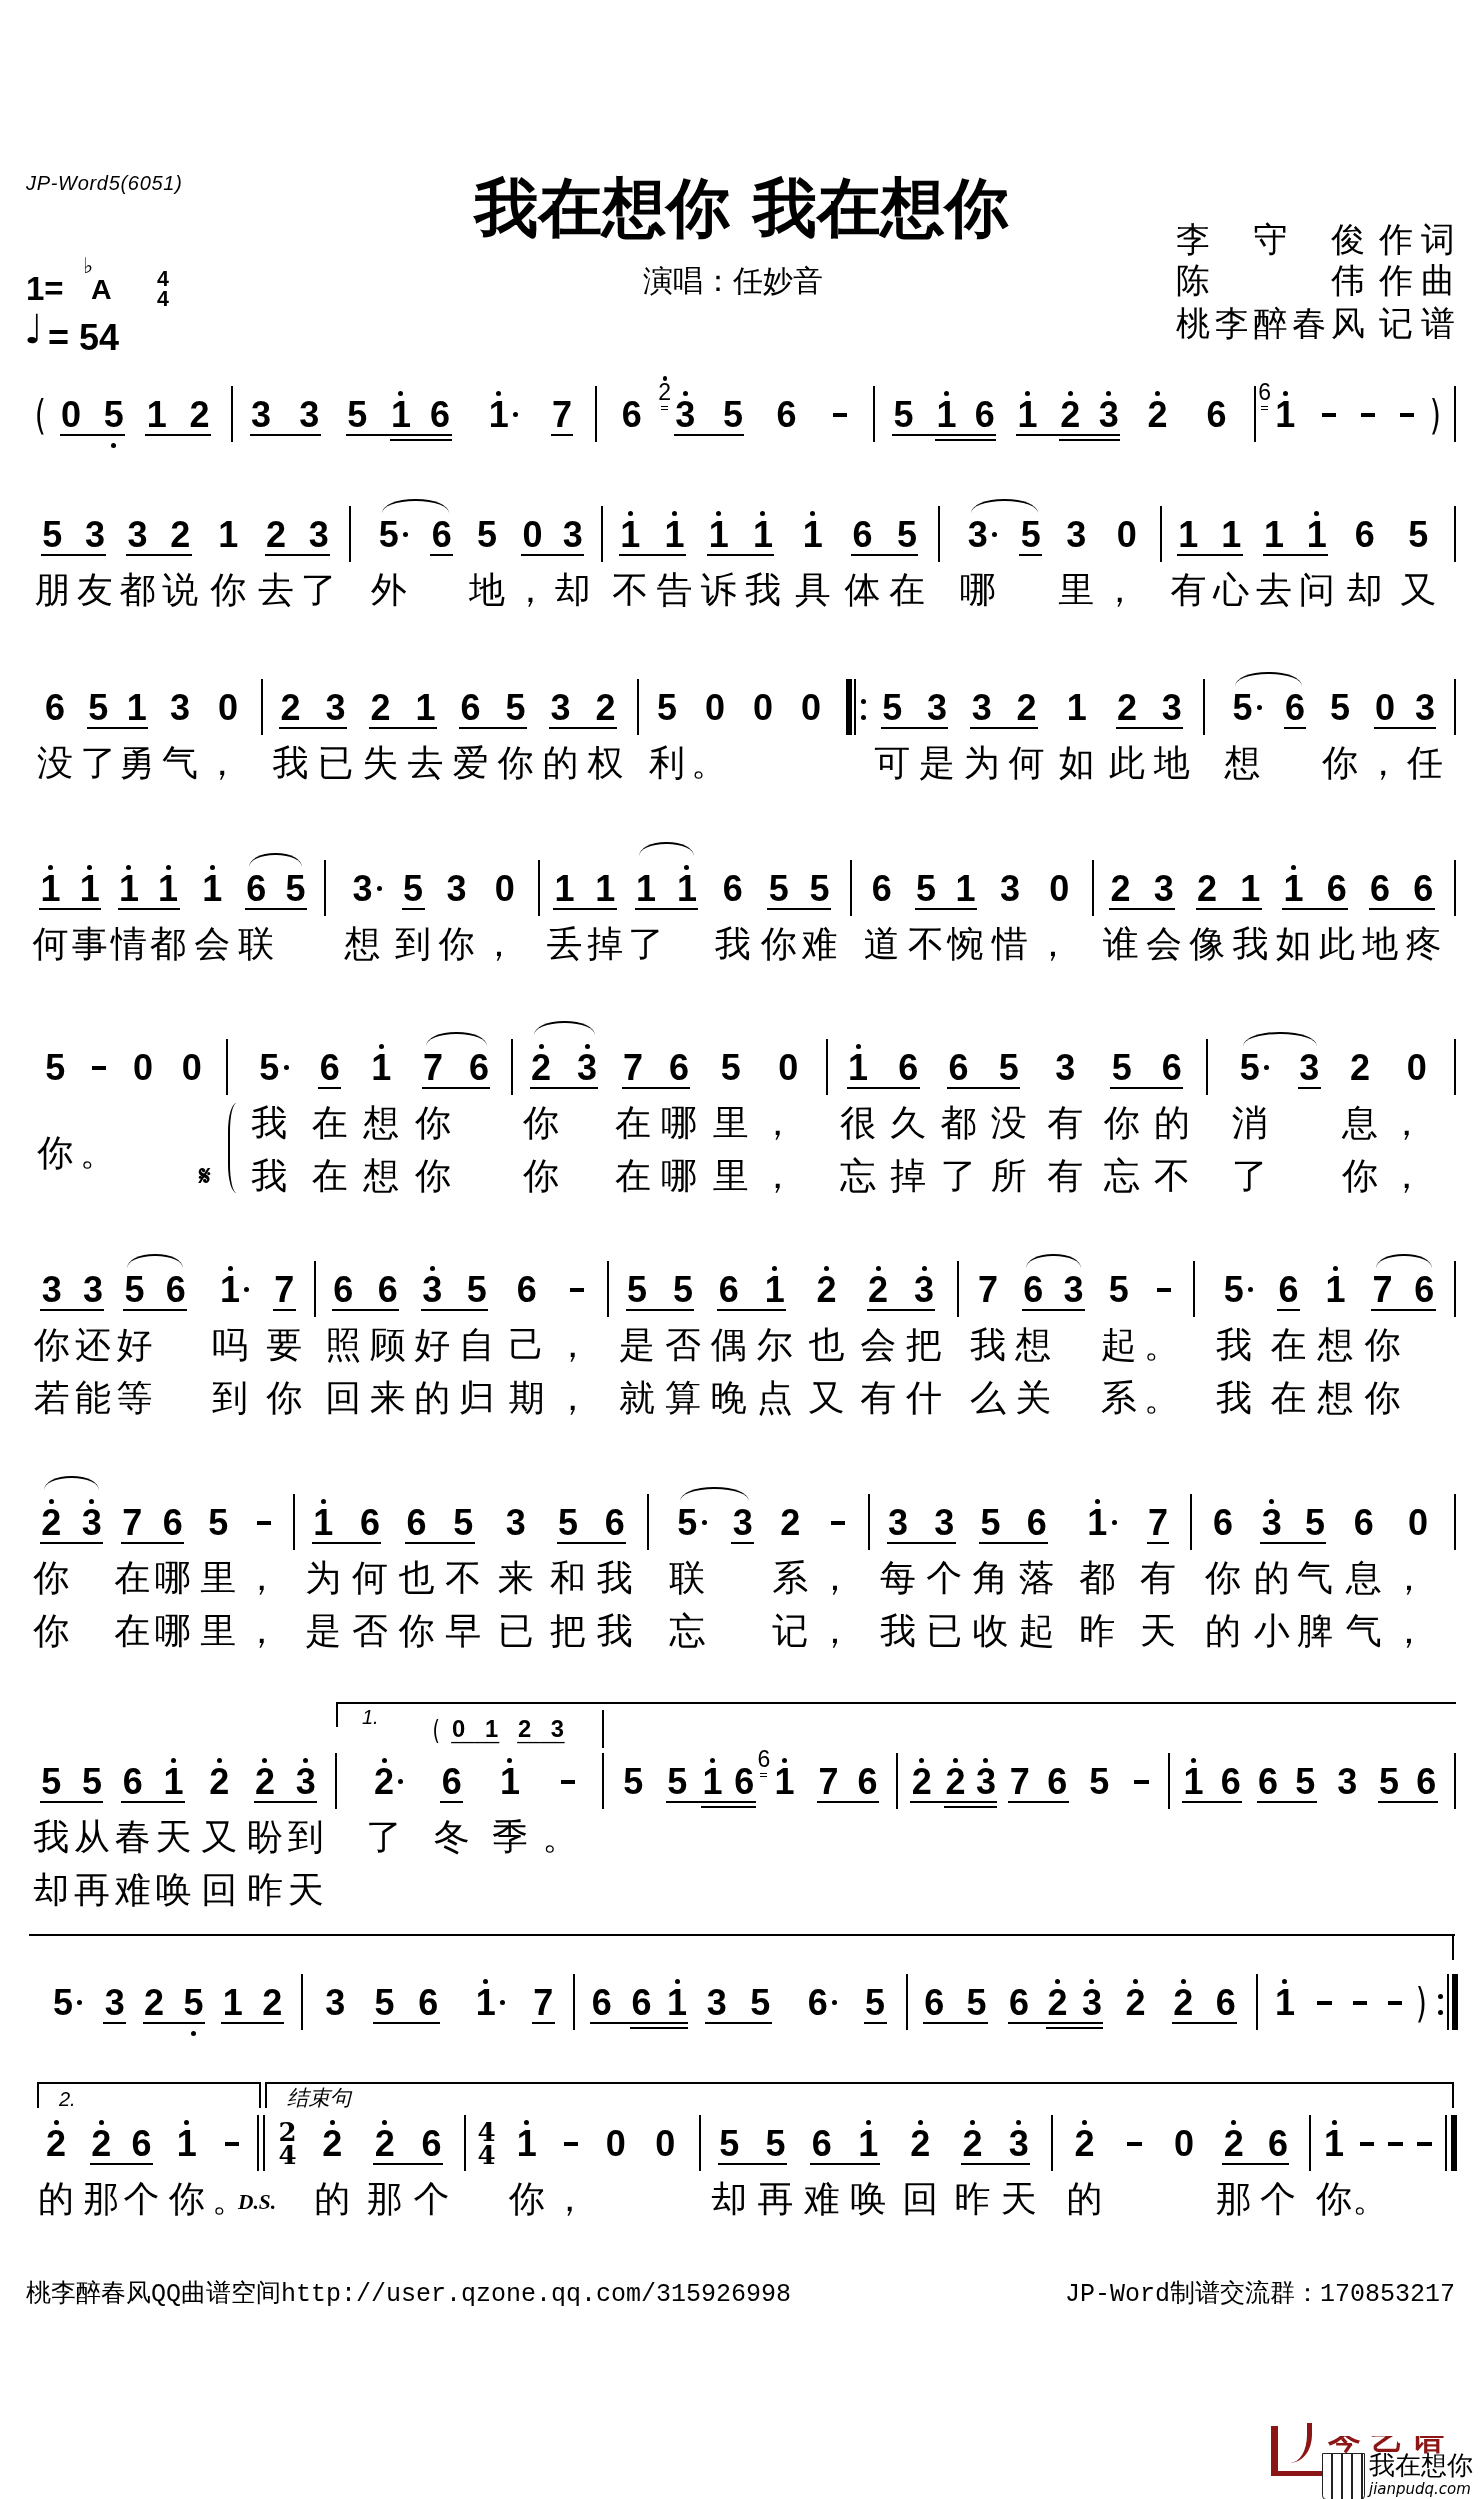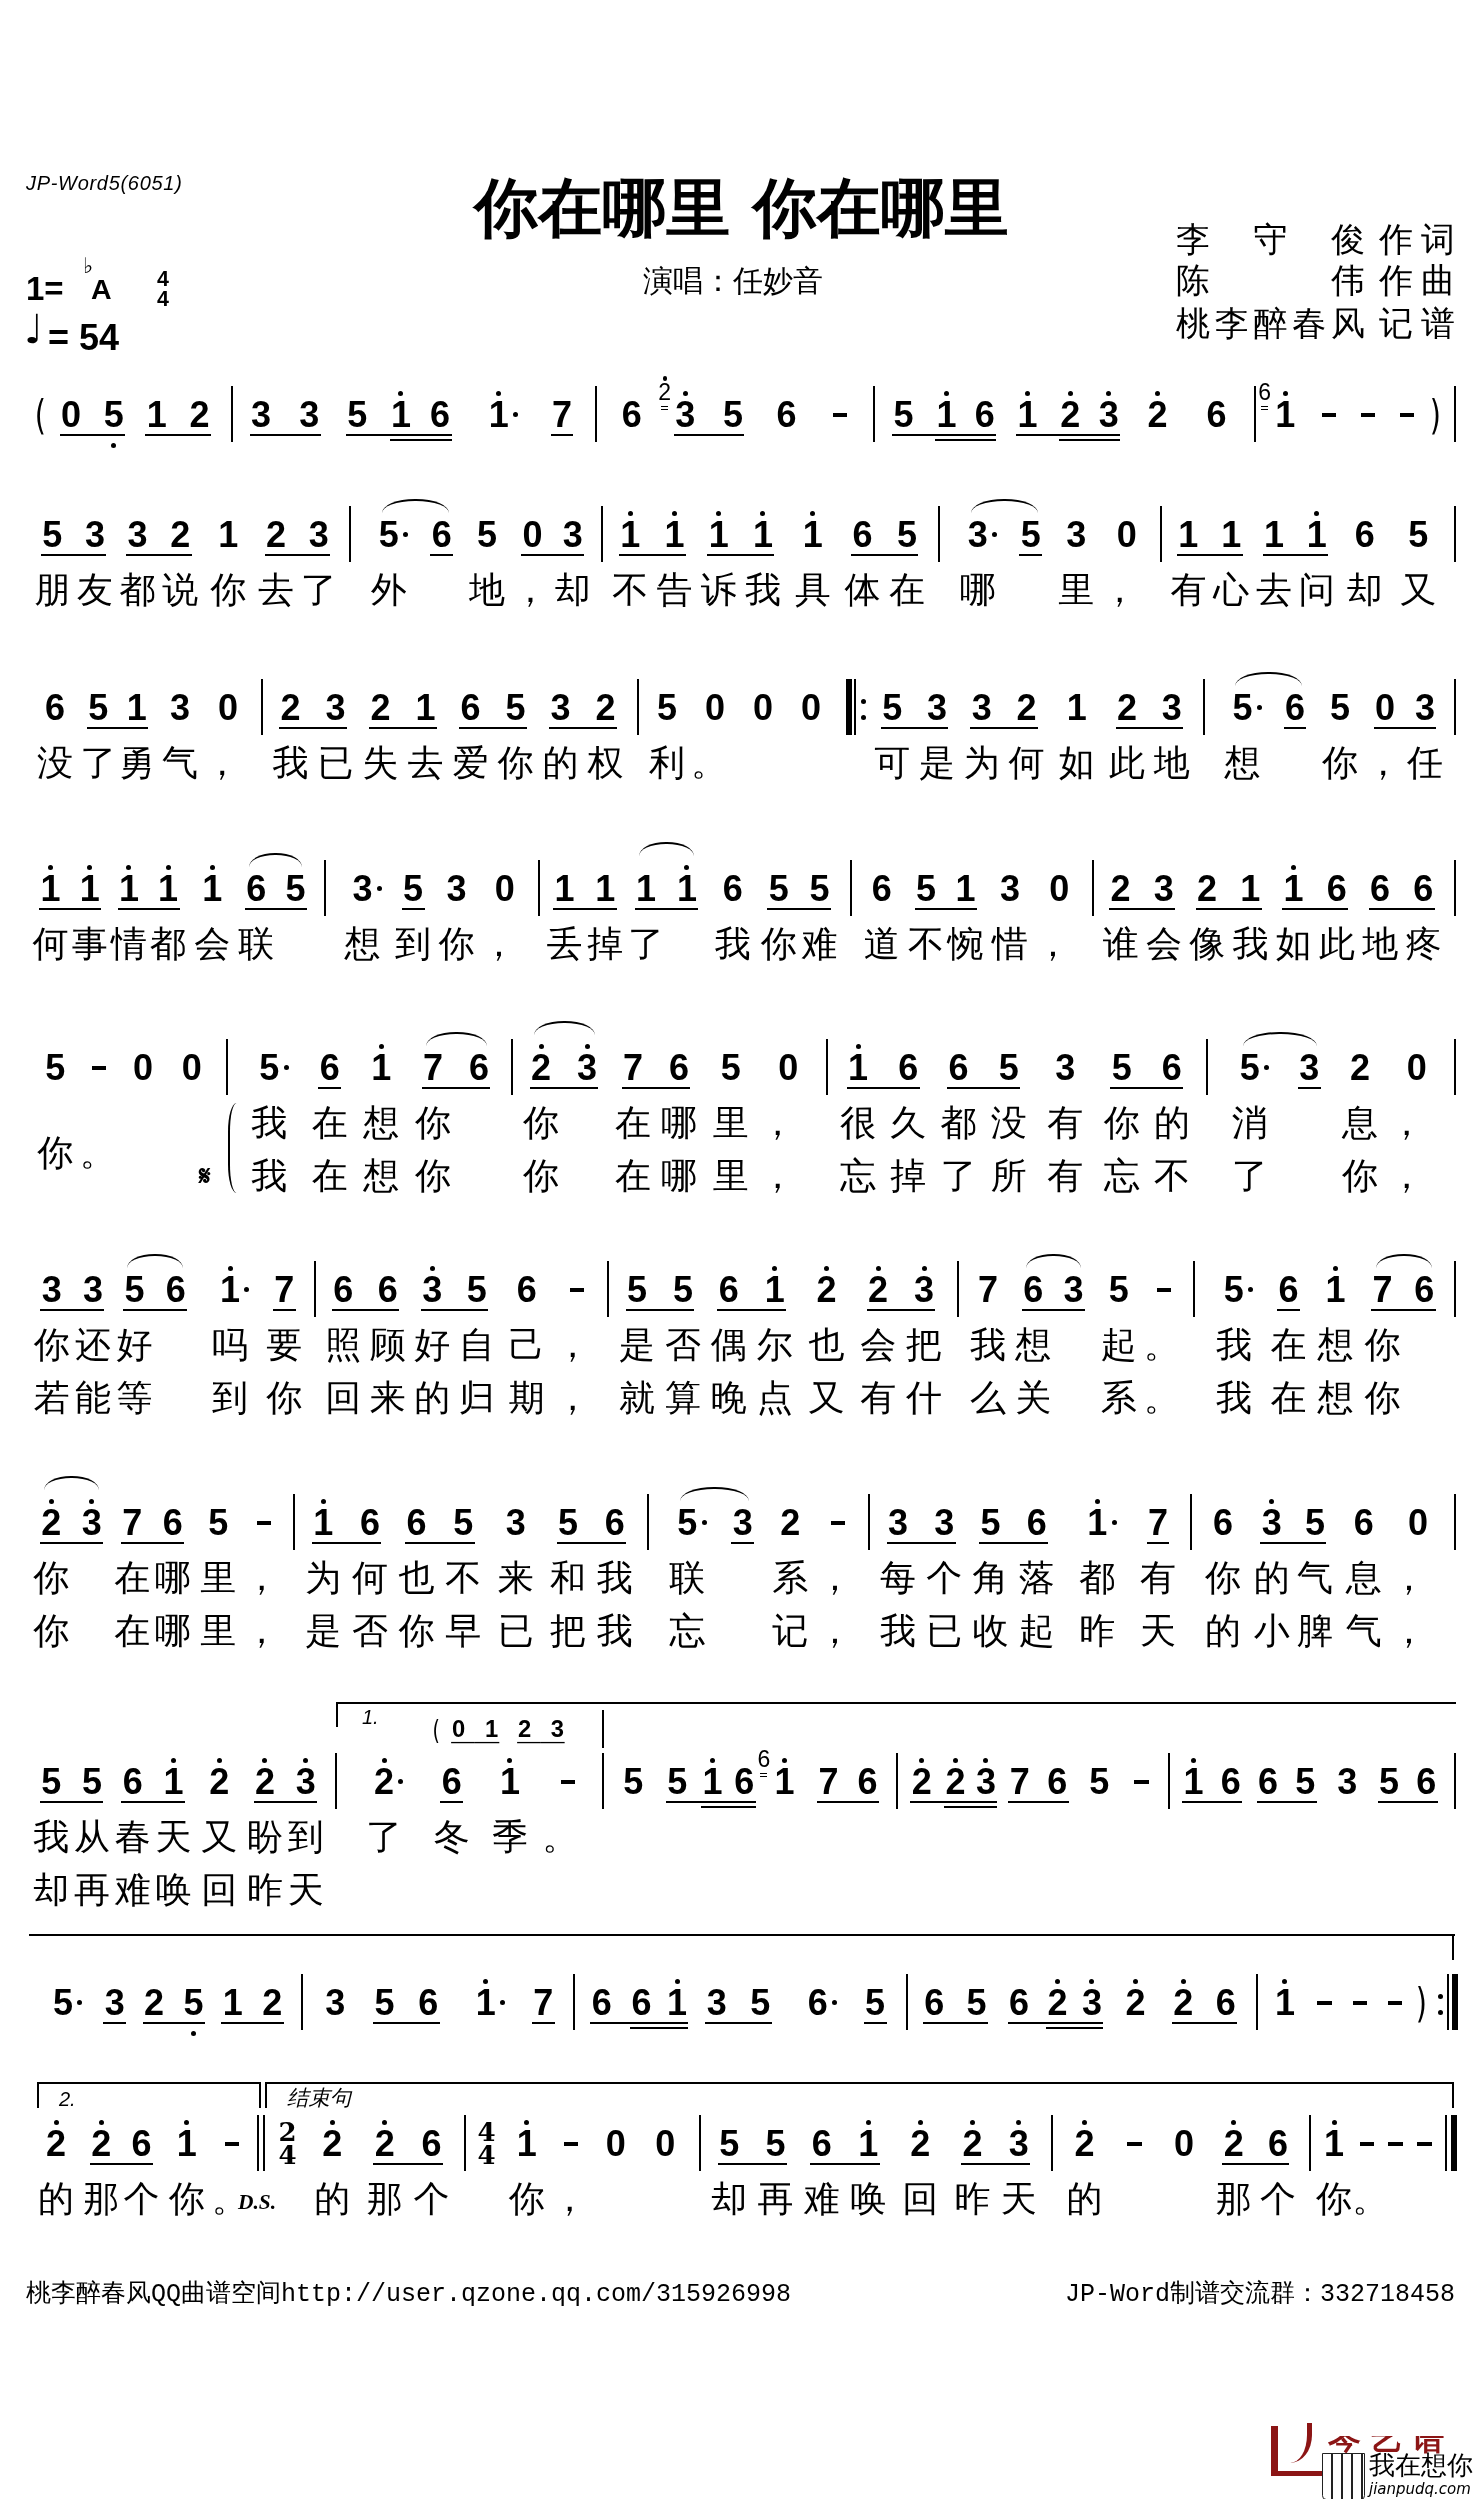--- a/index.html
+++ b/index.html
@@ -68,21 +68,21 @@
 .logo-brand-clip{position:absolute;left:57px;top:13px;width:153px;height:18.5px;overflow:hidden;}
 .logo-brand{position:absolute;left:0;top:-15.7px;font-family:"DejaVu Sans",sans-serif;font-weight:bold;font-size:33px;line-height:36px;color:#8c1515;letter-spacing:8.6px;white-space:nowrap;}
 .logo-keys{position:absolute;left:51px;top:30px;width:43px;height:47px;box-sizing:border-box;border:1.4px solid #222;border-radius:0 0 4.3px 4.3px;background:repeating-linear-gradient(90deg,#fff 0,#fff 7.8px,#222 7.8px,#222 10px);}
 .logo-sub{position:absolute;left:98px;top:27px;font-size:26px;line-height:31px;white-space:nowrap;}
 .logo-domain{position:absolute;left:98px;top:58px;font-style:italic;font-size:15px;line-height:17px;white-space:nowrap;}
 </style>
 </head>
 <body>
 
 <div class="abs sw-tag">JP-Word5(6051)</div>
-<div class="abs title">你在哪里 你在哪里</div>
+<div class="abs title">我在想你 我在想你</div>
 <div class="abs singer">演唱：任妙音</div>
 
 <div class="abs credit" style="top:218px">
   <span class="nm">李 守 俊</span>
   <span class="rl">作词</span>
 </div>
 <div class="abs credit" style="top:259px">
   <span class="nm">陈 伟</span>
   <span class="rl">作曲</span>
 </div>
@@ -2022,21 +2022,21 @@
   <div class="vtick" style="left:259px;top:2082px;height:26px;"></div>
   <div class="abs vtext" style="left:59px;top:2089px;">2.</div>
   <div class="vline" style="left:265px;top:2082px;width:1189px;"></div>
   <div class="vtick" style="left:265px;top:2082px;height:26px;"></div>
   <div class="vtick" style="left:1452px;top:2082px;height:26px;"></div>
   <div class="abs coda-text" style="left:287px;top:2086px;">结束句</div>
   <div class="abs ds">D.S.</div>
 </div>
 
 <div class="abs foot foot-left">桃李醉春风QQ曲谱空间http://user.qzone.qq.com/315926998</div>
-<div class="abs foot foot-right">JP-Word制谱交流群：332718458</div>
+<div class="abs foot foot-right">JP-Word制谱交流群：170853217</div>
 
 <div class="abs logo">
   <div class="logo-mark"></div>
   <div class="logo-brand-clip">
     <div class="logo-brand">琴艺谱</div>
   </div>
   <div class="logo-keys"></div>
   <div class="logo-sub">我在想你</div>
   <div class="logo-domain">jianpudq.com</div>
 </div>

